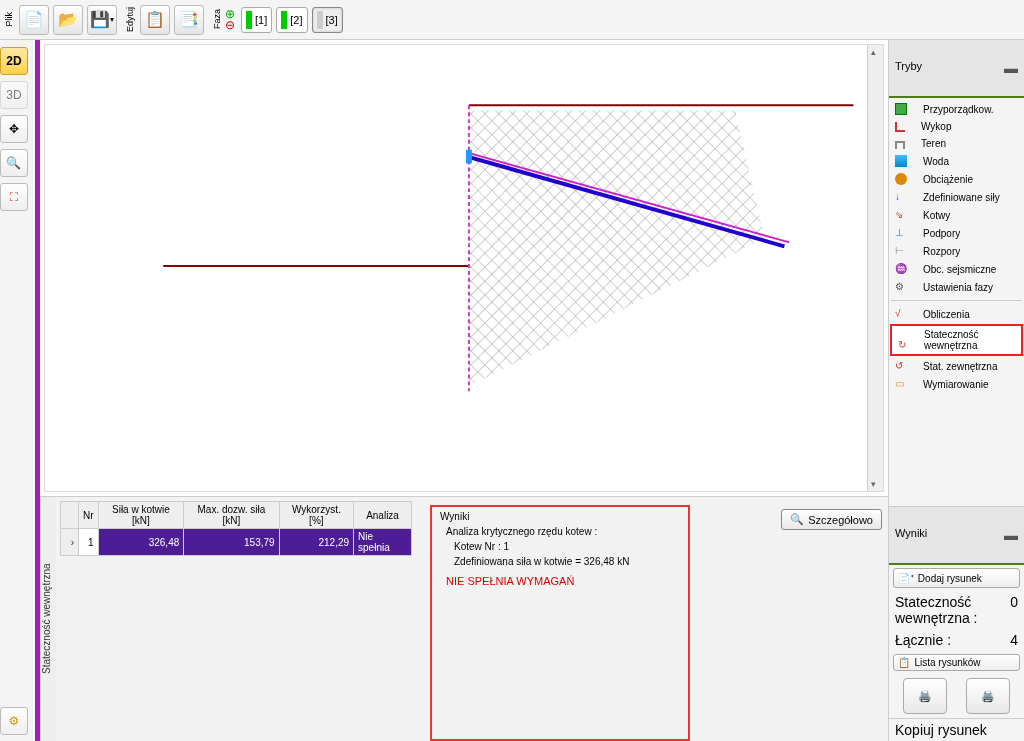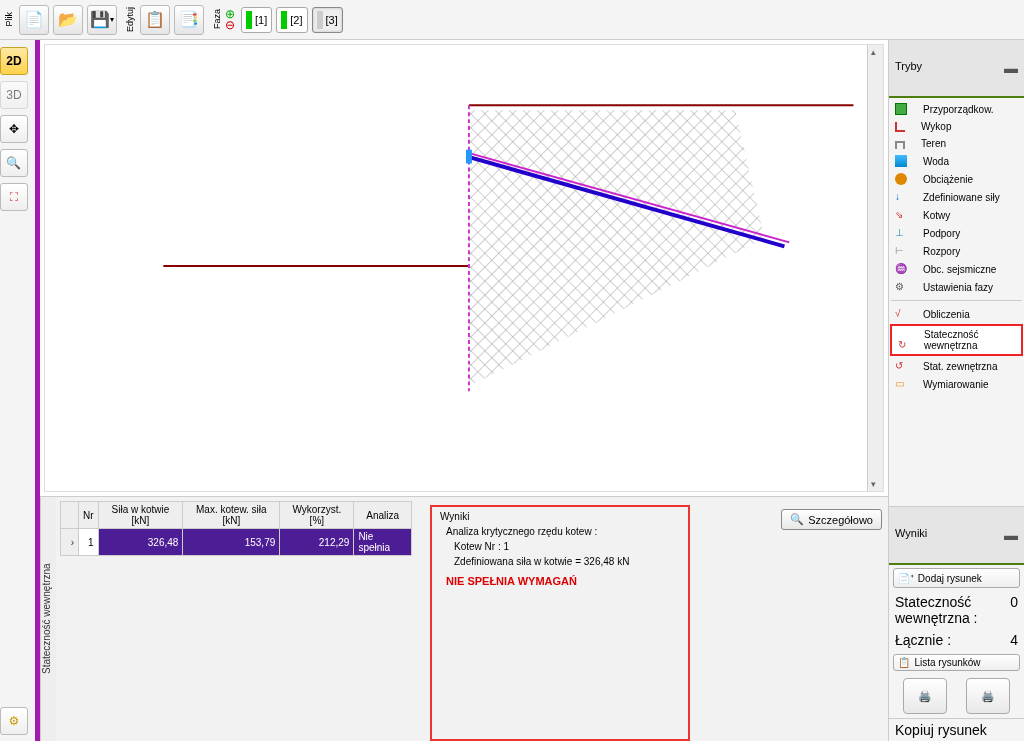--- a/index.html
+++ b/index.html
@@ -91,21 +91,21 @@
 table.result .green td{ background:#4c1d95; color:#fff;}
 table.result .green td.text{ text-align:left;}
 .arrow-cell{width:18px;text-align:center;background:#eee;}
 
 .result-box{
   margin:8px 6px 0 14px; padding:4px 8px 10px; width:260px;
   border:2px solid #e33; background:#f2f2f2;
 }
 .result-box .title{ font-size:10px; margin-bottom:4px;}
 .result-box .line{ font-size:10px; margin:4px 0 4px 6px;}
-.result-box .fail{ color:#d00; font-weight:bold; margin-top:8px; margin-left:6px;}
+.result-box .fail{ color:#d00; font-weight:normal; margin-top:8px; margin-left:6px;}
 .detail-btn-wrap{ flex:1; position:relative;}
 .detail-btn{
   position:absolute; right:6px; top:12px;
   border:1px solid #888; border-radius:3px;
   padding:3px 8px; background:linear-gradient(#fff,#e8e8e8);
   display:flex; align-items:center; gap:4px;
 }
 
 .right-col{
   width:136px; background:#f4f4f4; border-left:1px solid #ccc;
@@ -245,21 +245,21 @@
     <div class="bottom-panel">
       <div class="v-label">Stateczność wewnętrzna</div>
       <div class="table-wrap">
         <table class="result">
           <thead>
             <tr>
               <th class="arrow-cell"></th>
               <th>Nr</th>
               <th><span>Siła w kotwie
 [kN]</span></th>
-              <th><span>Max. kotew. siła
+              <th><span>Max. dozw. siła
 [kN]</span></th>
               <th><span>Wykorzyst.
 [%]</span></th>
               <th><span>Analiza</span></th>
             </tr>
           </thead>
           <tbody>
             <tr class="green">
               <td class="arrow-cell" style="background:#eee;color:#333">›</td>
               <td style="background:#fff;color:#000">1</td>

